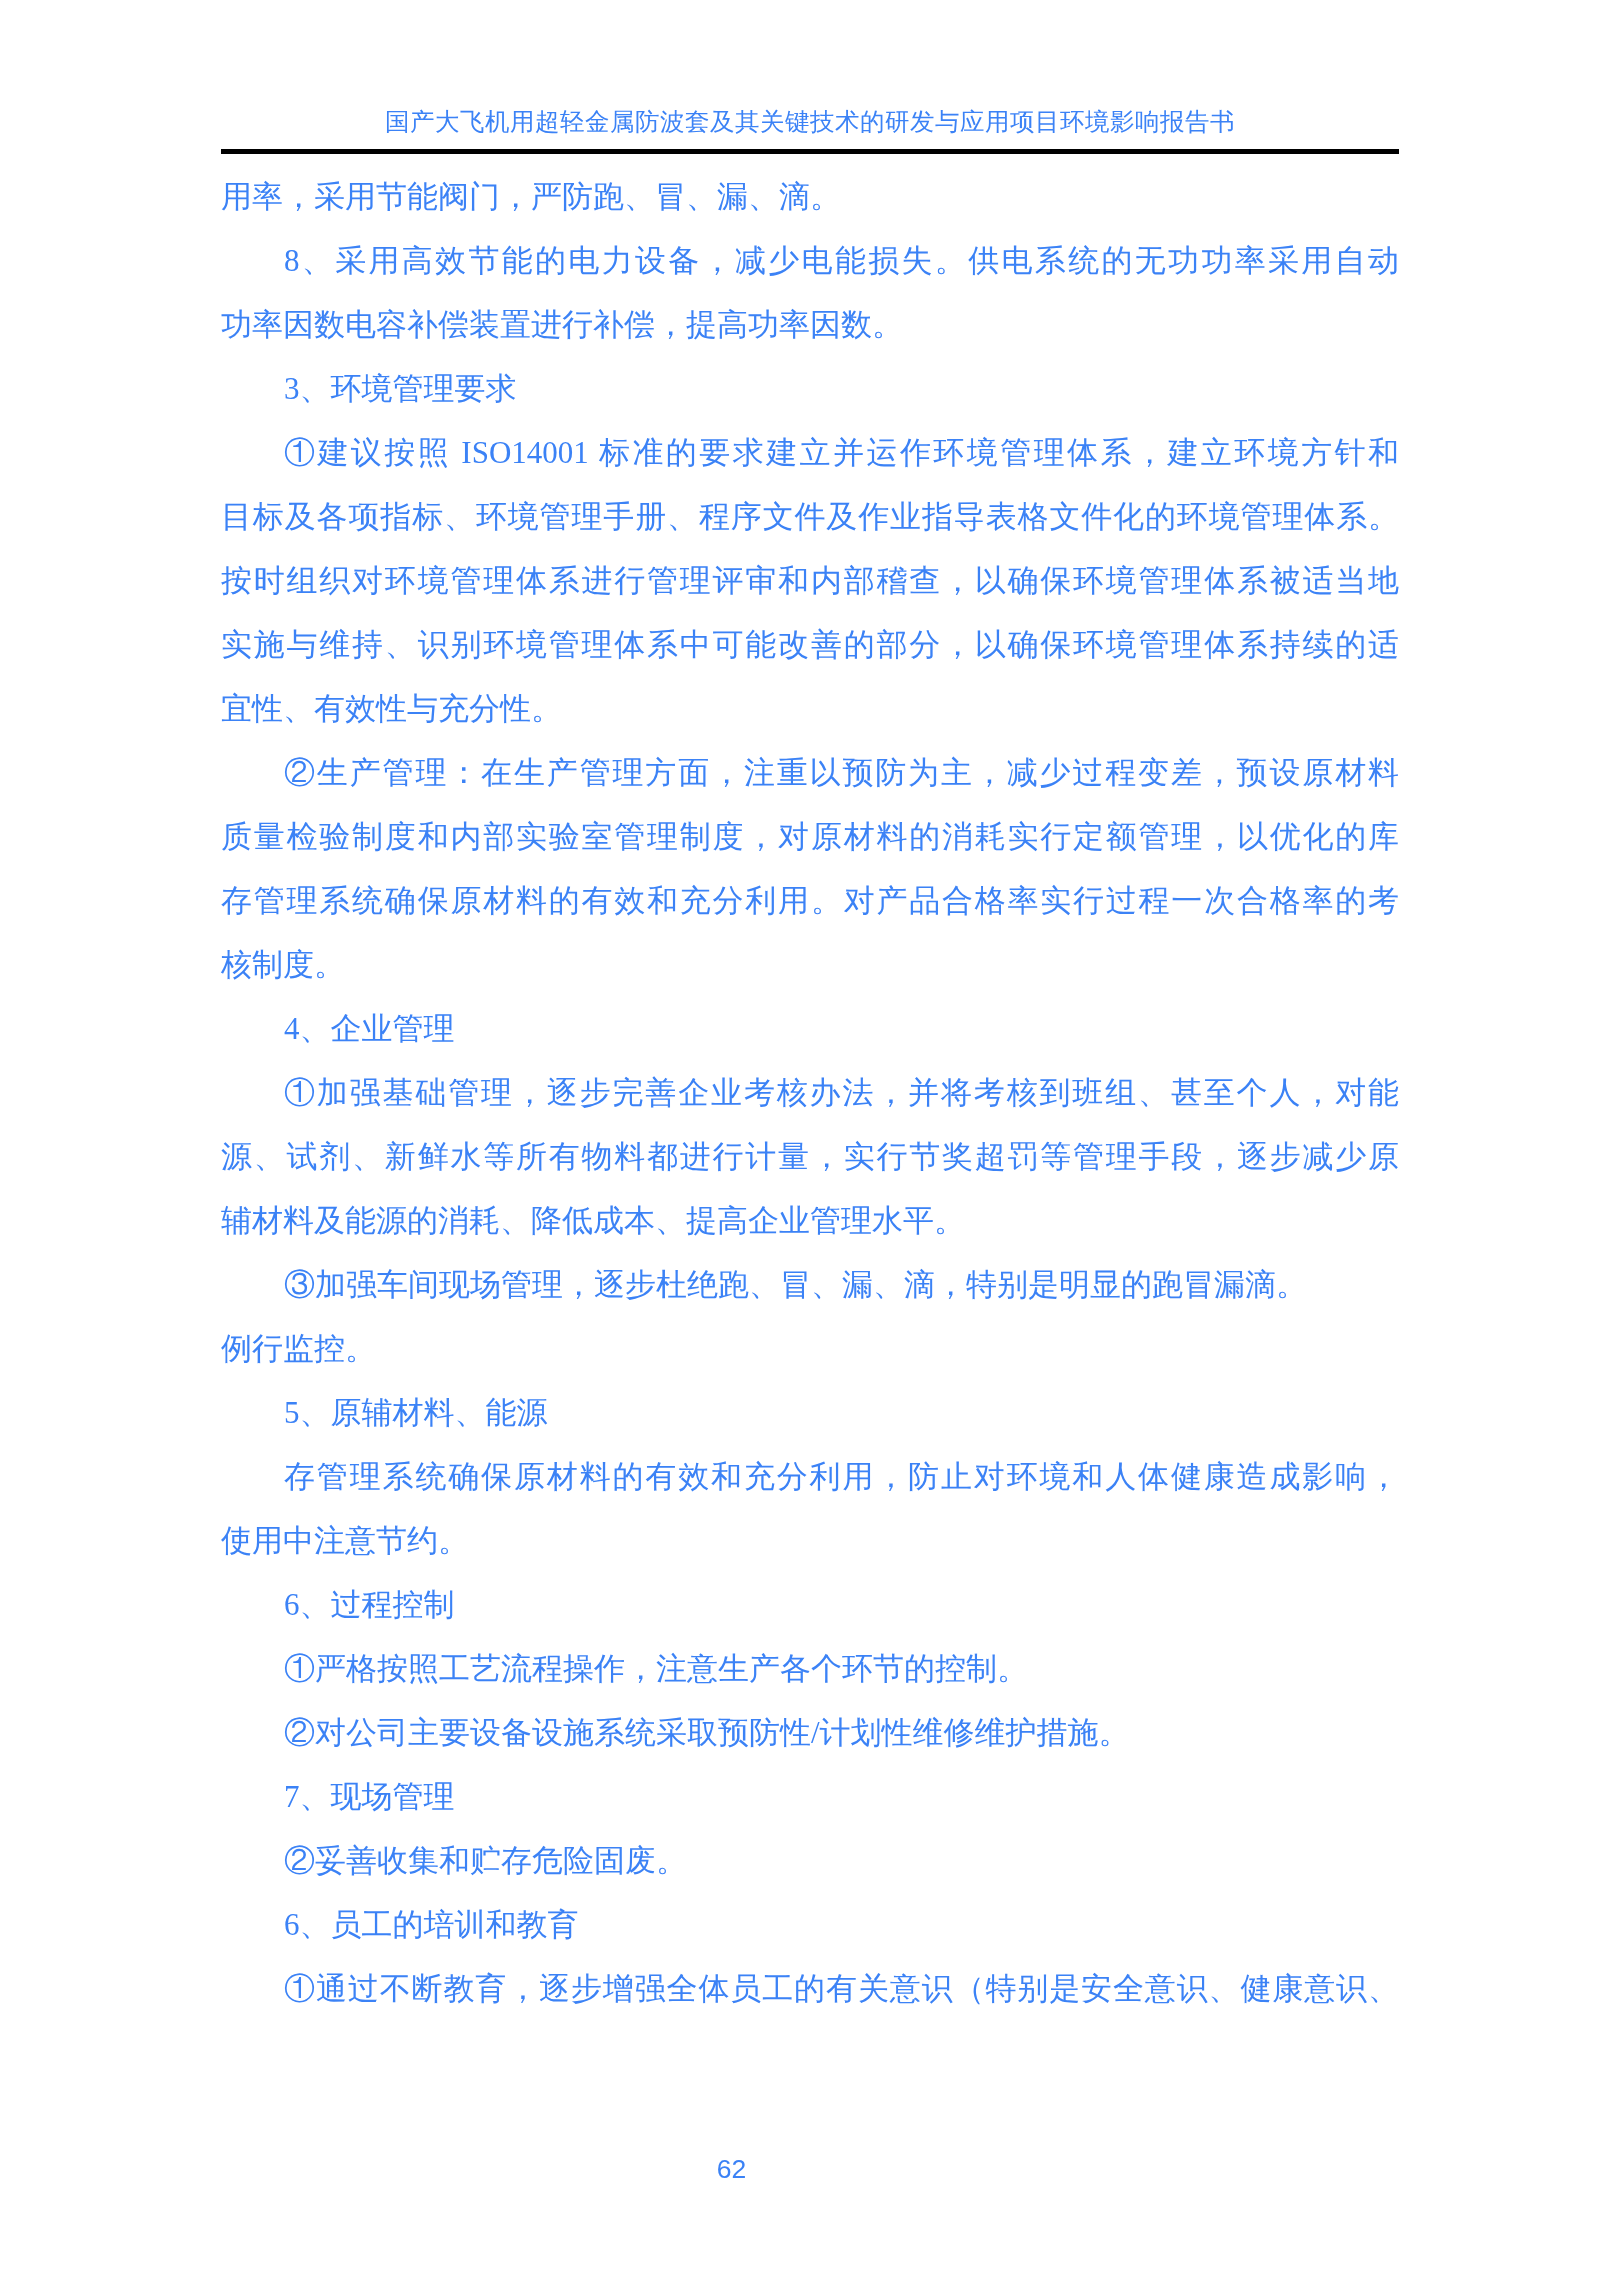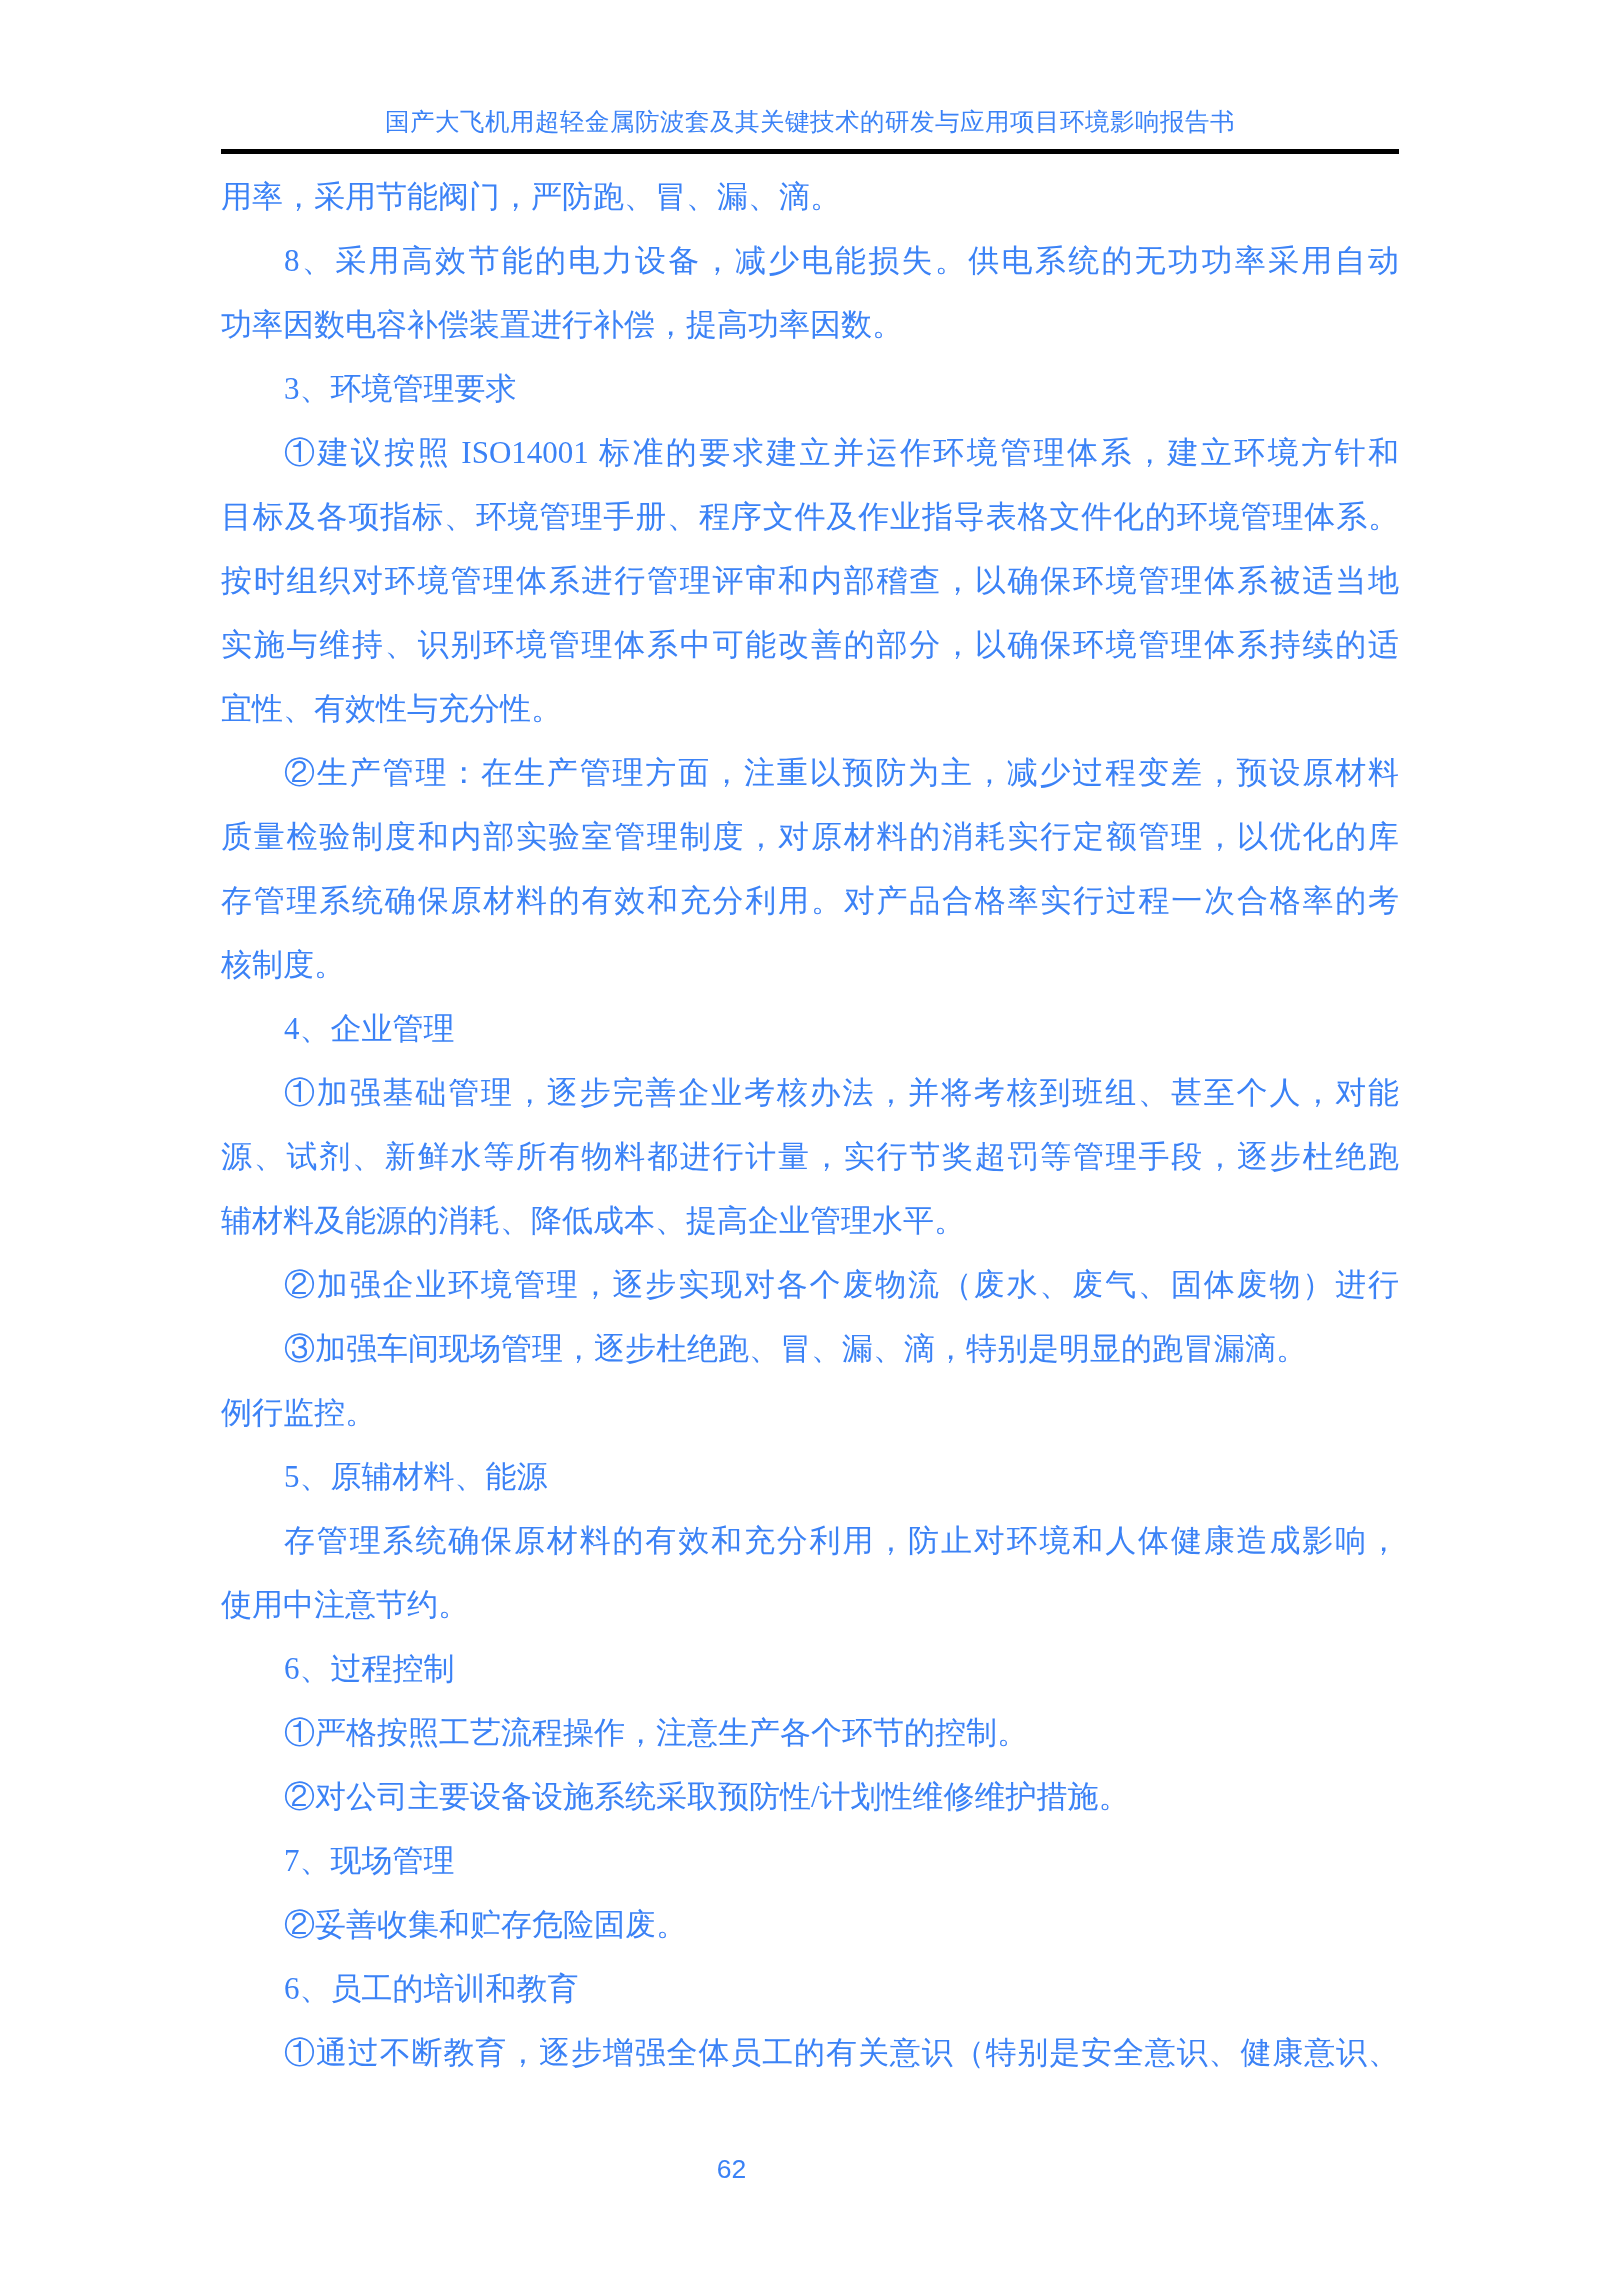--- a/index.html
+++ b/index.html
@@ -77,23 +77,22 @@
     <div class="line fill">目标及各项指标、环境管理手册、程序文件及作业指导表格文件化的环境管理体系。</div>
     <div class="line fill">按时组织对环境管理体系进行管理评审和内部稽查，以确保环境管理体系被适当地</div>
     <div class="line fill">实施与维持、识别环境管理体系中可能改善的部分，以确保环境管理体系持续的适</div>
     <div class="line">宜性、有效性与充分性。</div>
     <div class="line indent fill">②生产管理：在生产管理方面，注重以预防为主，减少过程变差，预设原材料</div>
     <div class="line fill">质量检验制度和内部实验室管理制度，对原材料的消耗实行定额管理，以优化的库</div>
     <div class="line fill">存管理系统确保原材料的有效和充分利用。对产品合格率实行过程一次合格率的考</div>
     <div class="line">核制度。</div>
     <div class="line indent">4、企业管理</div>
     <div class="line indent fill">①加强基础管理，逐步完善企业考核办法，并将考核到班组、甚至个人，对能</div>
-    <div class="line fill">源、试剂、新鲜水等所有物料都进行计量，实行节奖超罚等管理手段，逐步杜绝跑</div>
+    <div class="line fill">源、试剂、新鲜水等所有物料都进行计量，实行节奖超罚等管理手段，逐步减少原</div>
     <div class="line">辅材料及能源的消耗、降低成本、提高企业管理水平。</div>
-    <div class="line indent fill">②加强企业环境管理，逐步实现对各个废物流（废水、废气、固体废物）进行</div>
     <div class="line indent">③加强车间现场管理，逐步杜绝跑、冒、漏、滴，特别是明显的跑冒漏滴。</div>
     <div class="line">例行监控。</div>
     <div class="line indent">5、原辅材料、能源</div>
     <div class="line indent fill">存管理系统确保原材料的有效和充分利用，防止对环境和人体健康造成影响，</div>
     <div class="line">使用中注意节约。</div>
     <div class="line indent">6、过程控制</div>
     <div class="line indent">①严格按照工艺流程操作，注意生产各个环节的控制。</div>
     <div class="line indent">②对公司主要设备设施系统采取预防性/计划性维修维护措施。</div>
     <div class="line indent">7、现场管理</div>
     <div class="line indent">②妥善收集和贮存危险固废。</div>

